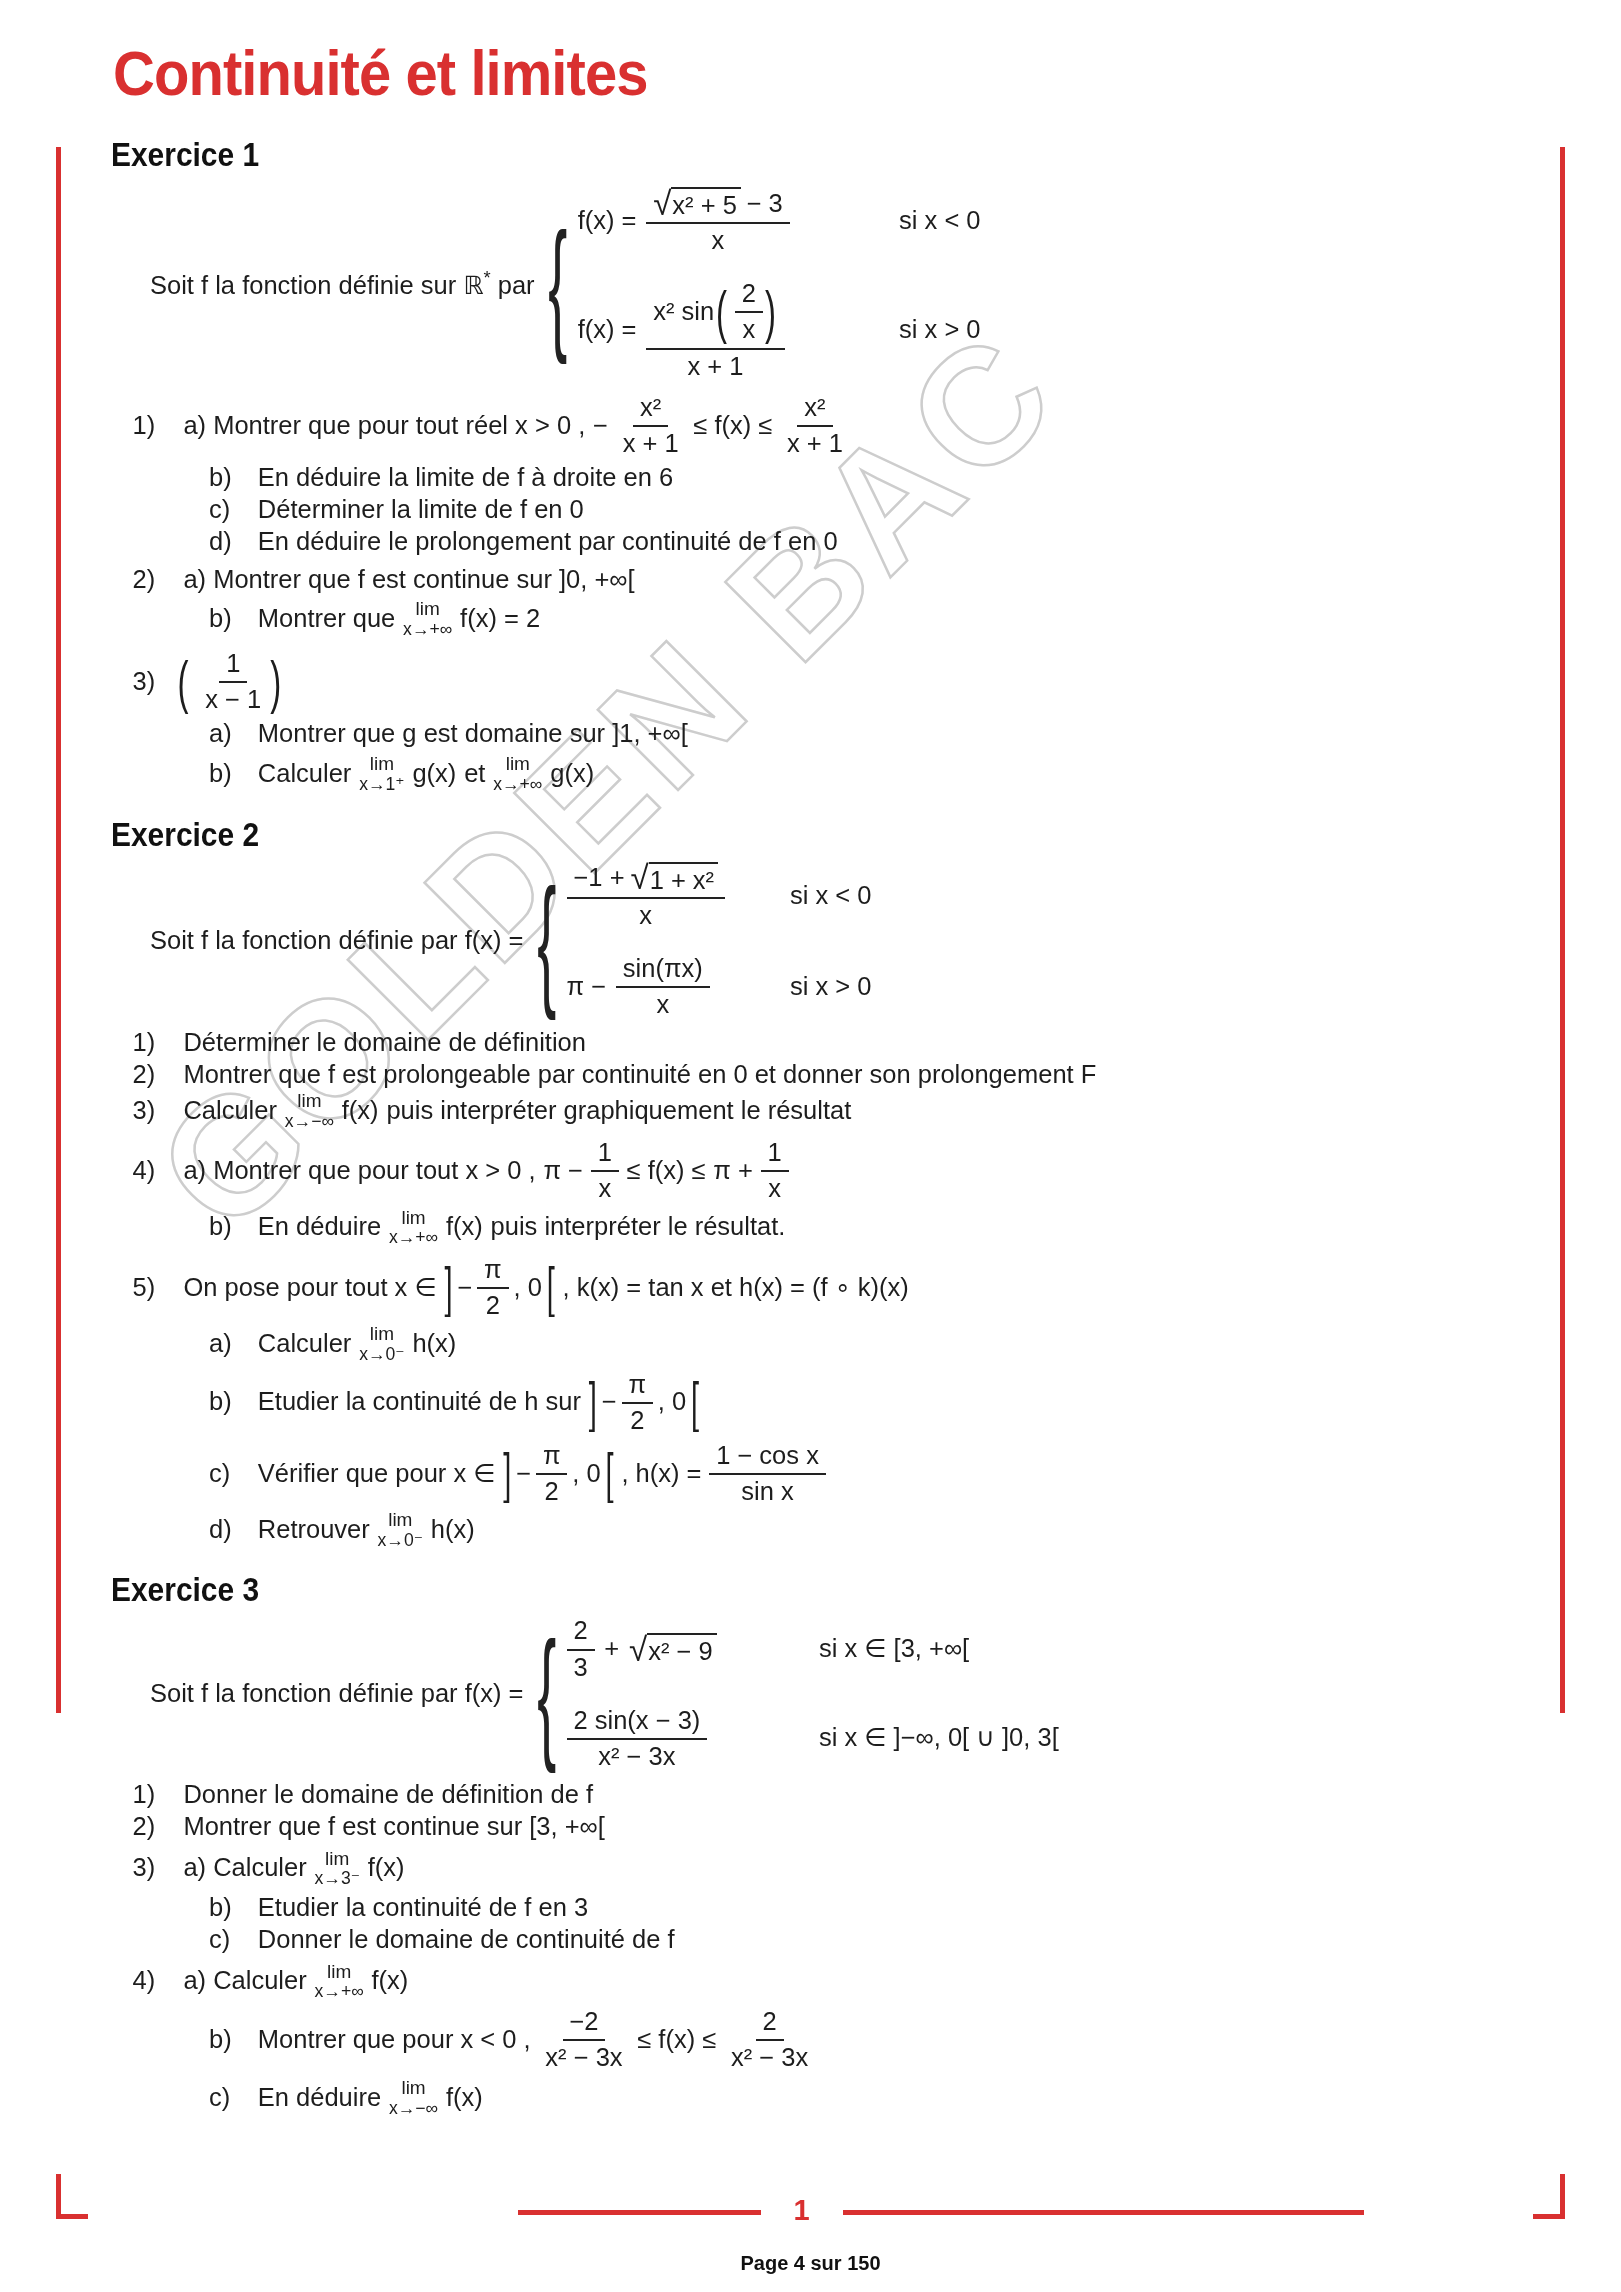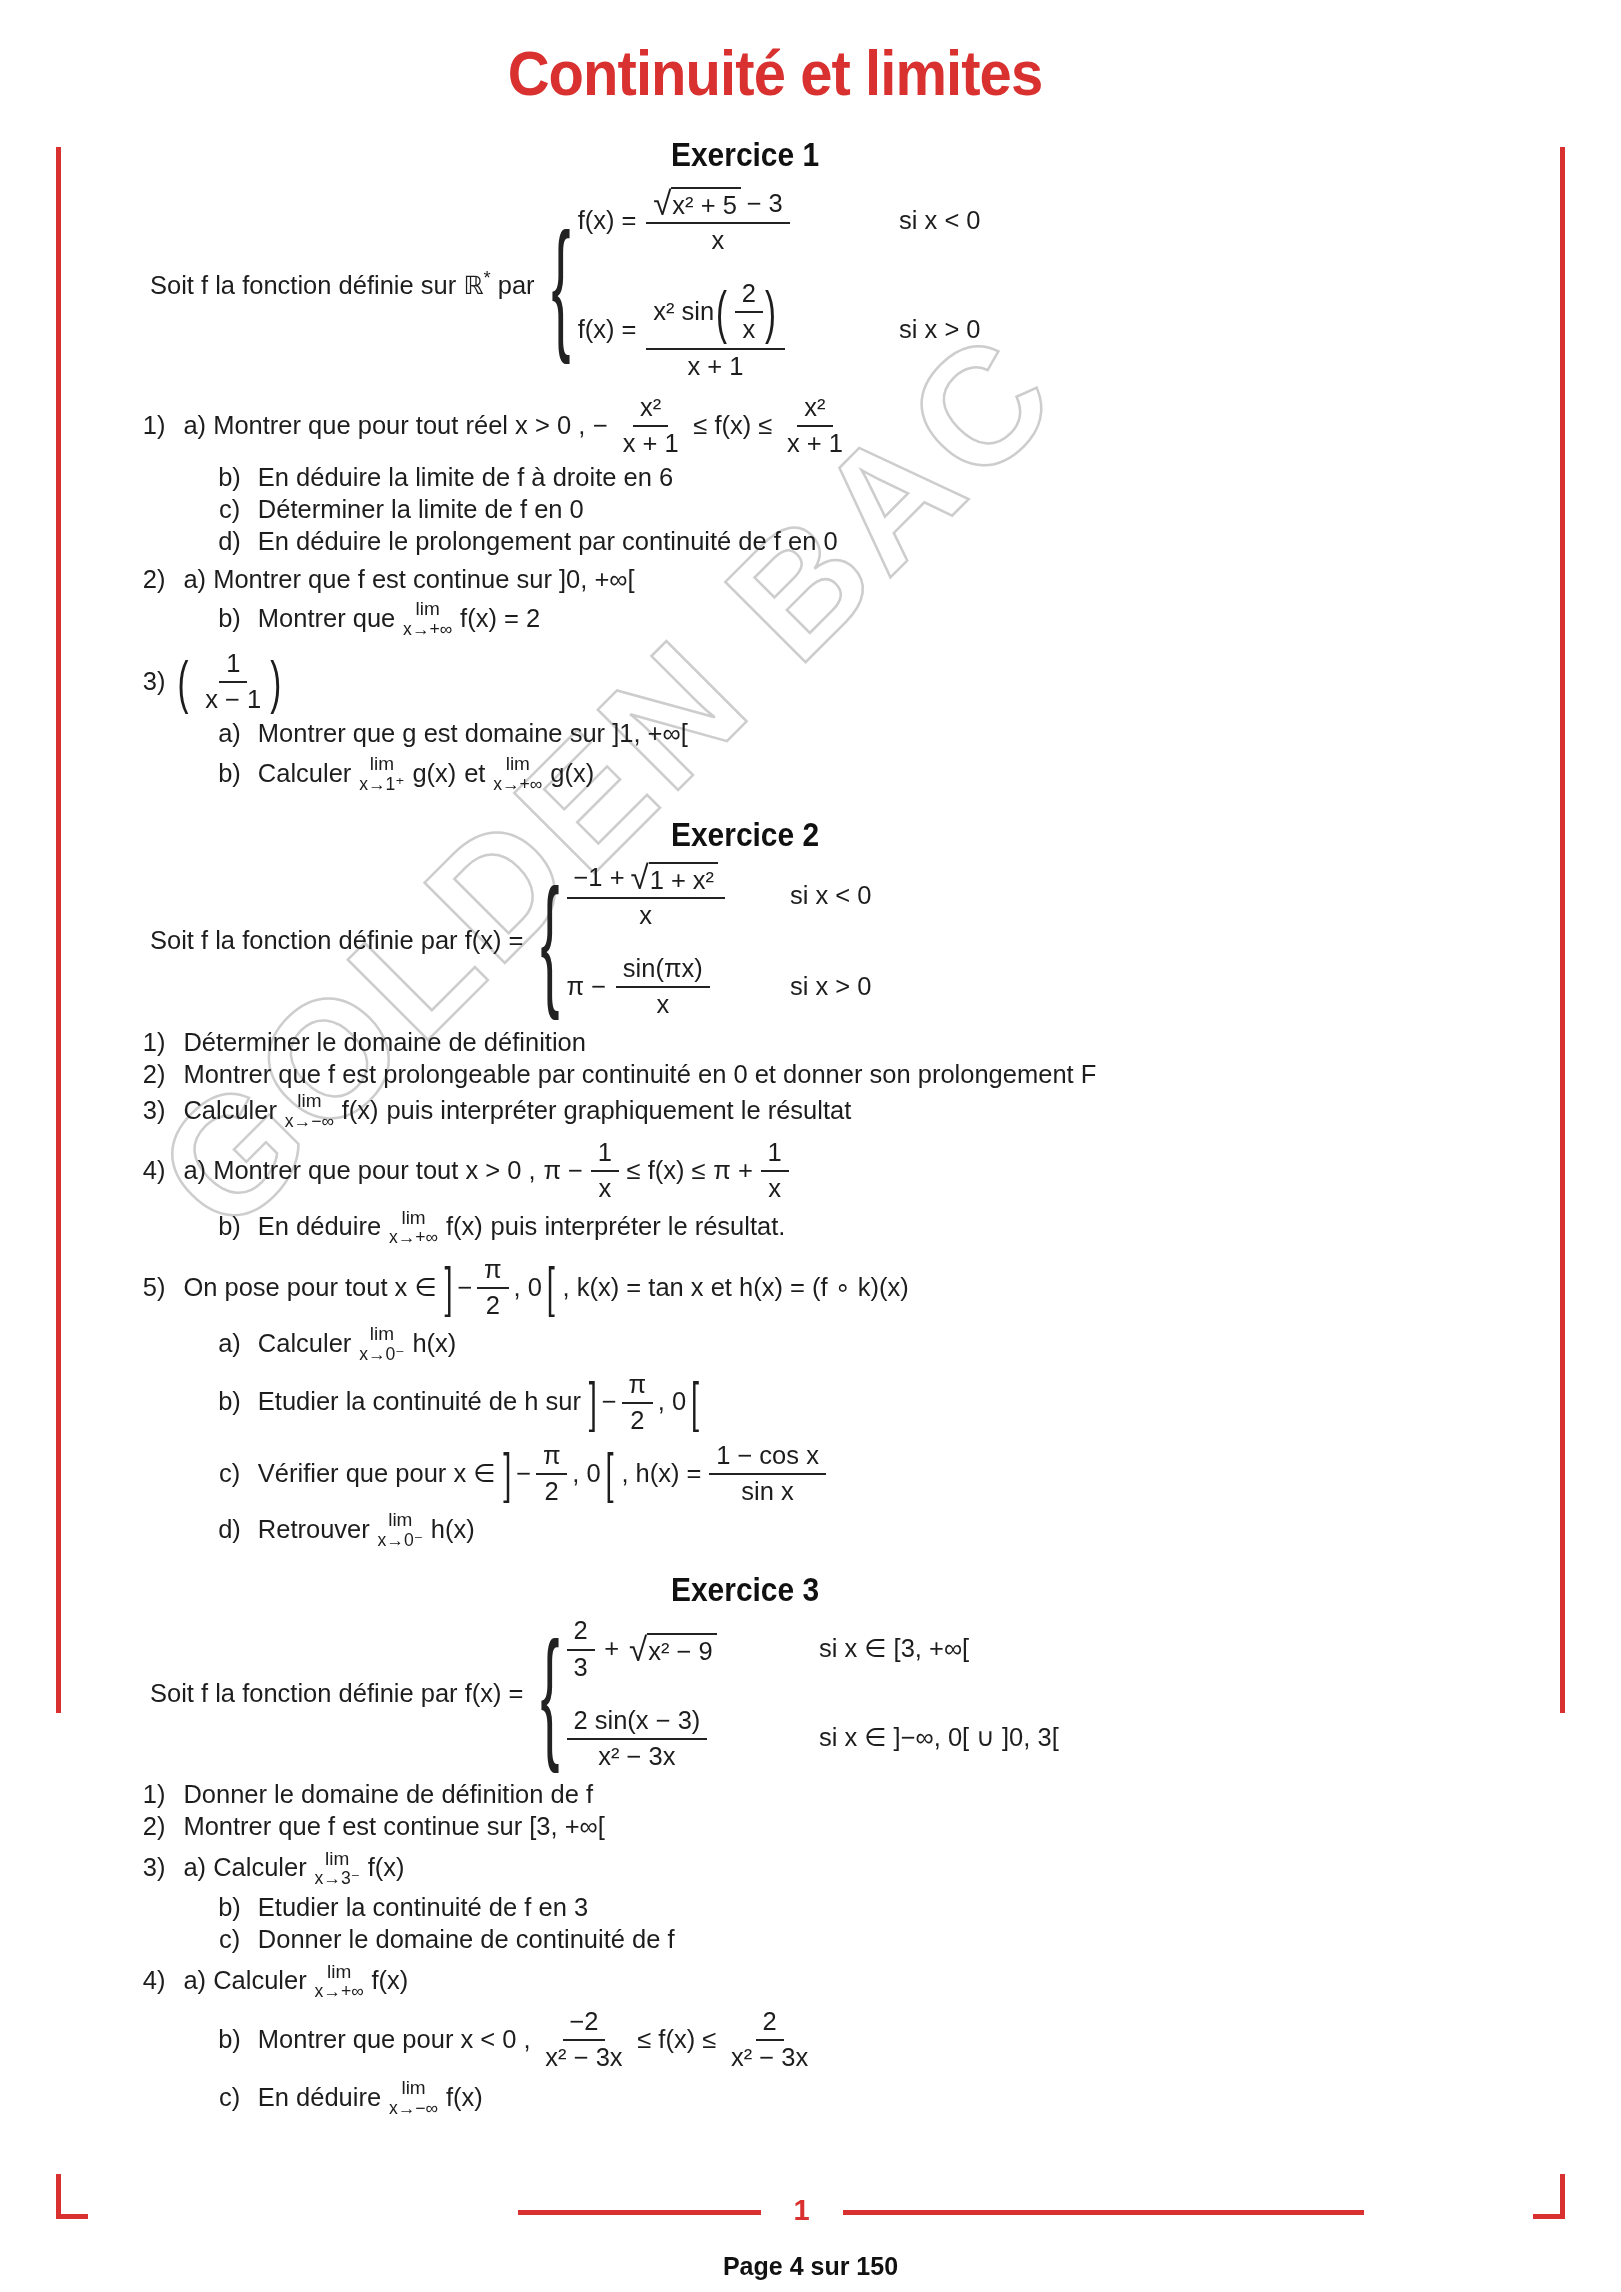--- a/index.html
+++ b/index.html
@@ -19,23 +19,23 @@
   .rule-right { left:1560px; top:147px; width:4.9px; height:1566px; }
   .cl-v { left:56px;   top:2174px; width:4.9px;  height:45px; }
   .cl-h { left:56px;   top:2214px; width:32px; height:4.9px; }
   .cr-v { left:1560px; top:2174px; width:4.9px;  height:45px; }
   .cr-h { left:1533px; top:2214px; width:32px; height:4.9px; }
   .fl-left  { left:518px; top:2210px; width:243px; height:4.9px; }
   .fl-right { left:843px; top:2210px; width:521px; height:4.9px; }
   .pagenum { position:absolute; left:772px; top:2194px; width:59px; text-align:center;
              color:#d93030; font-size:29px; font-weight:bold; z-index:3; }
   .footer-text { position:absolute; left:0; right:0; top:2252px; text-align:center;
-                 font-size:25px; font-weight:bold; color:#111; z-index:3; }
-
-  .content { position:relative; z-index:1; padding:0 69px 0 111px;text-align:center; }
+                 font-size:20px; font-weight:bold; color:#111; z-index:3; }
+
+  .content { position:relative; z-index:1; padding:0 69px 0 111px; }
   .title { font-size:63px; font-weight:bold; color:#d93030; letter-spacing:-1px;
            transform:scaleX(0.92); transform-origin:0 50%; margin:37px 0 0 2px; white-space:nowrap; }
   h2.exh { font-size:34px; font-weight:bold; color:#111;
            transform:scaleX(0.88); transform-origin:0 50%; white-space:nowrap; }
 
   .row { display:flex; align-items:center; font-size:25.5px; line-height:1.25; }
   .row > * + * { margin-left:7.8px; }
   .qnum { width:43px; flex-shrink:0; }
   .qletter { width:41px; flex-shrink:0; }
   .indent1 { margin-left:21.6px; }

